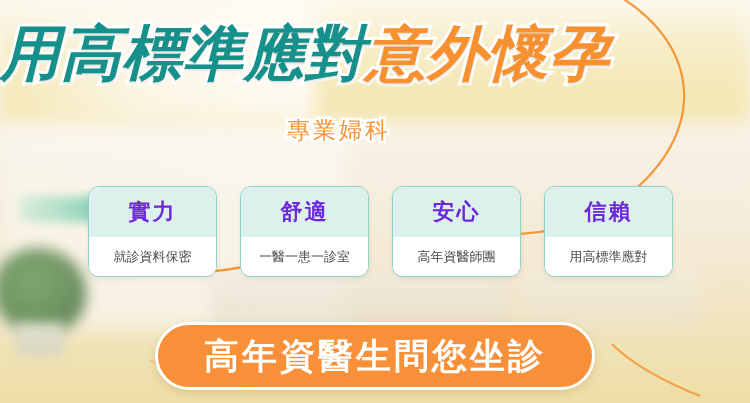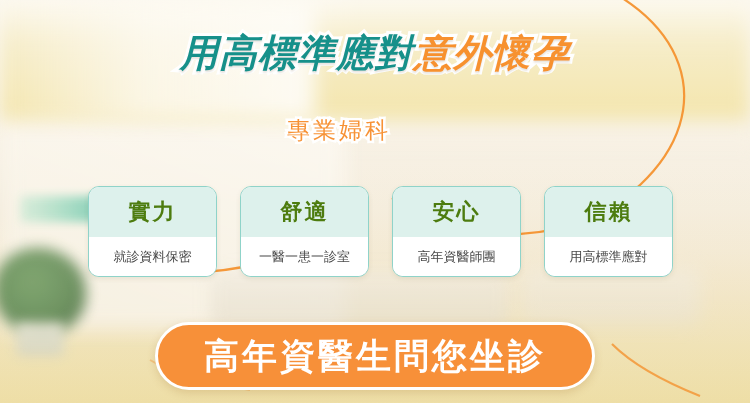--- a/index.html
+++ b/index.html
@@ -81,24 +81,24 @@
   .bg-whitewash{
     inset:0;
     background:linear-gradient(180deg,rgba(255,253,247,.55) 0%,rgba(255,252,245,.30) 30%,rgba(255,251,241,.18) 55%,rgba(255,250,236,.10) 100%);
   }
 
   
   .arc-svg{position:absolute;inset:0;width:750px;height:403px;pointer-events:none;}
 
   
   .headline{
-    position:absolute;left:0;top:22px;width:750px;text-align:center;
+    position:absolute;left:0;top:22px;width:750px;
     font-family:"DejaVu Sans","Liberation Sans",sans-serif;
     font-weight:bold;font-style:italic;
-    font-size:38px;line-height:62px;letter-spacing:1px;
+    font-size:60px;line-height:62px;letter-spacing:1px;
     white-space:nowrap;
   }
   .headline span{
     -webkit-text-stroke:6px #ffffff;
     paint-order:stroke fill;
     text-shadow:0 2px 2px rgba(120,100,70,.18);
   }
   .hl-teal{color:#16908a;}
   .hl-orange{color:#f7912f;}
 
@@ -123,21 +123,21 @@
     overflow:hidden;
     box-shadow:0 2px 5px rgba(110,95,60,.10);
     display:flex;flex-direction:column;
   }
   .card-top{
     height:50px;background:#ddf1ec;
     display:flex;align-items:center;justify-content:center;
   }
   .card-title{
     font-family:"DejaVu Sans","Liberation Sans",sans-serif;
-    font-weight:bold;font-size:22px;letter-spacing:2px;color:#4d7c0f;
+    font-weight:bold;font-size:22px;letter-spacing:2px;color:#6d28d9;
   }
   .card-body{
     flex:1;background:#ffffff;
     display:flex;align-items:center;justify-content:center;
   }
   .card-desc{
     font-family:"DejaVu Sans","Liberation Sans",sans-serif;
     font-size:13px;letter-spacing:0px;color:#4a4a4a;white-space:nowrap;
   }
 

